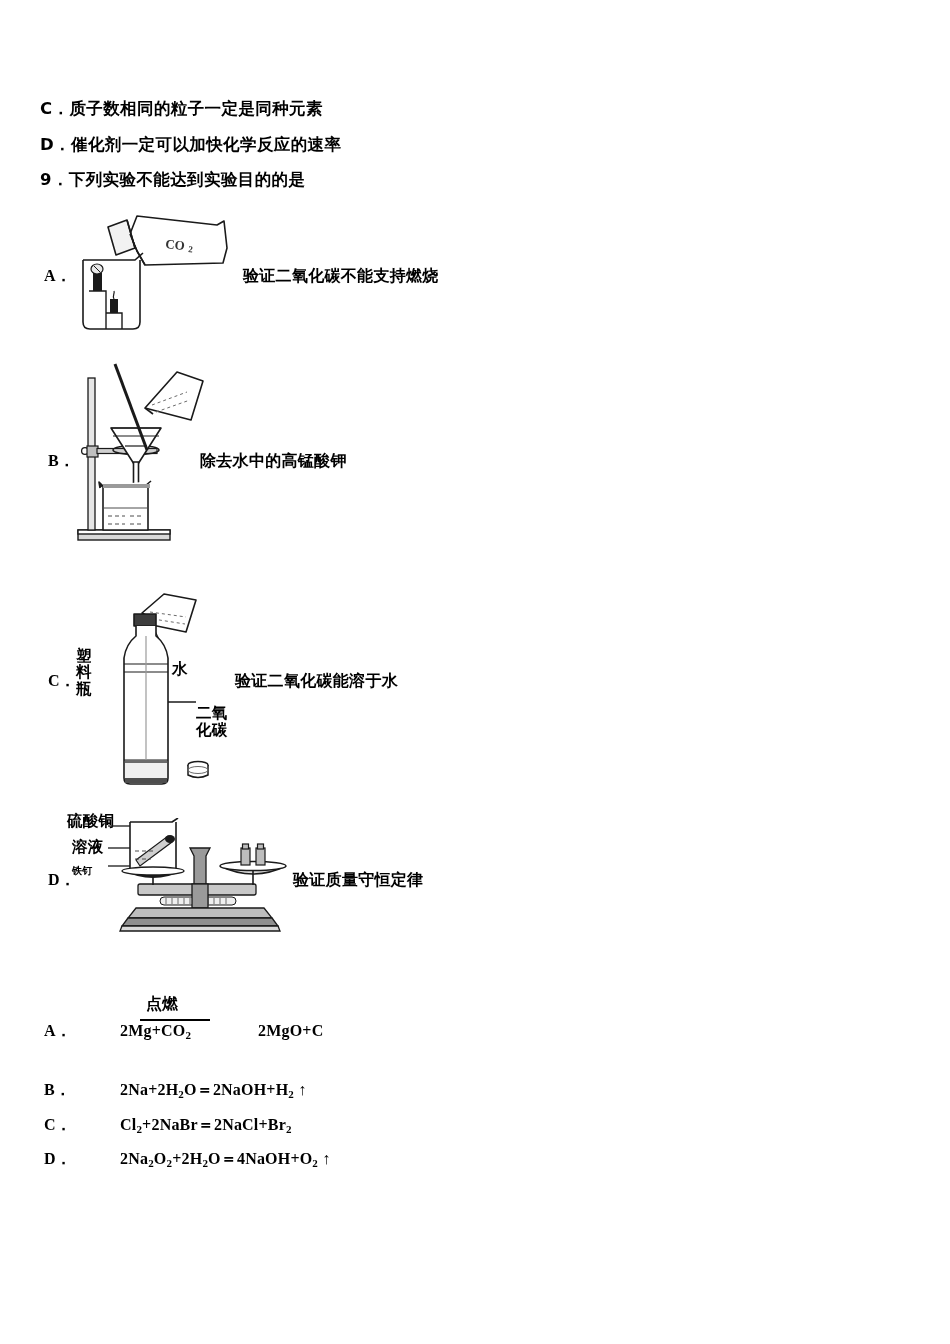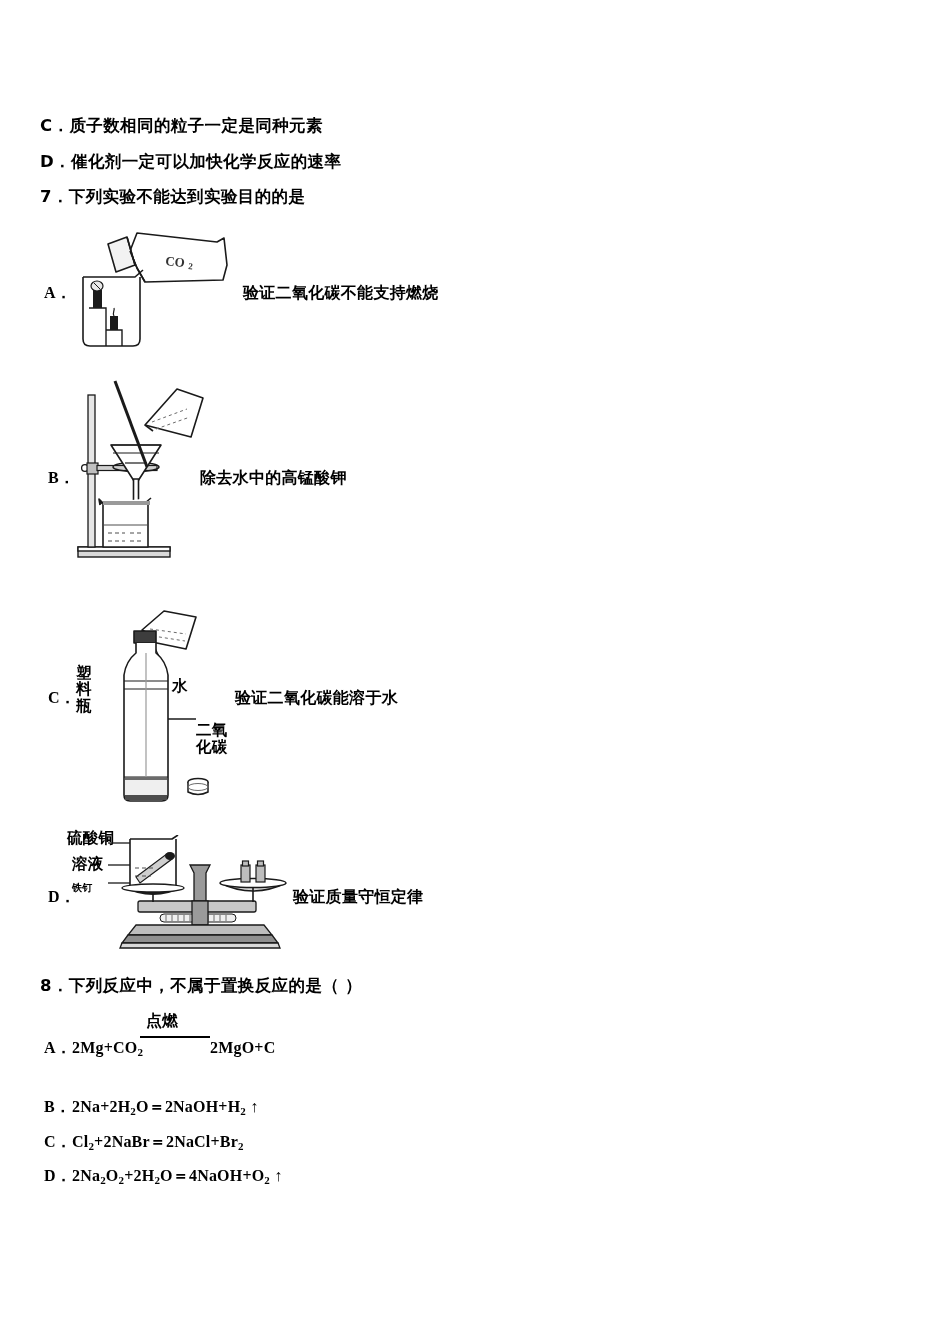--- a/index.html
+++ b/index.html
@@ -10,21 +10,21 @@
   body {
     width: 950px;
     height: 1344px;
     position: relative;
     font-family: "Liberation Serif", serif;
     color: #000000;
     overflow: hidden;
   }
   .page {
     position: absolute;
-    left: 0; top: 17px;
+    left: 0; top: 0;
     width: 950px;
     height: 1200px;
   }
   .txt {
     position: absolute;
     white-space: nowrap;
     line-height: 1;
   }
   
   .stem {
@@ -42,20 +42,21 @@
     font-family: "DejaVu Sans", sans-serif;
     font-weight: bold;
     font-size: 16px;
     letter-spacing: 0.3px;
   }
   .eq {
     font-family: "Liberation Serif", serif;
     font-weight: bold;
     font-size: 16px;
     letter-spacing: 0.2px;
+    margin-left: 48px;
   }
   .eq sub {
     font-size: 11px;
     vertical-align: -0.25em;
   }
   .cond {
     font-family: "DejaVu Sans", sans-serif;
     font-weight: bold;
     font-size: 16px;
   }
@@ -76,21 +77,21 @@
 </style>
 </head>
 <body>
 
 <div class="page">
 
   <div class="txt stem" style="left:40px; top:101px;">C．质子数相同的粒子一定是同种元素</div>
 
   <div class="txt stem" style="left:40px; top:137px;">D．催化剂一定可以加快化学反应的速率</div>
 
-  <div class="txt stem" style="left:40px; top:172px;">7．下列实验不能达到实验目的的是</div>
+  <div class="txt stem" style="left:40px; top:172px;">9．下列实验不能达到实验目的的是</div>
 
   <div class="txt optlabel" style="left:44px; top:268px;">A．</div>
 
   <svg class="difig" style="left:75px; top:203px;" width="170" height="130" viewBox="0 0 170 130">
 
     <g fill="#ffffff" stroke="#1a1a1a" stroke-width="1.6" stroke-linejoin="round">
       <polygon points="55,31 62,13 142,22 149,18 152,45 148,60 70,62 62,48"></polygon>
       <polygon points="33,24 52,17 60,45 41,52" fill="#f2f2f2"></polygon>
       <polyline points="55,31 62,48 70,62" fill="none"></polyline>
       <polyline points="52,17 60,45" fill="none"></polyline>
@@ -304,21 +305,20 @@
 
     <g stroke="#1a1a1a" stroke-width="1.3">
       <polygon points="28,90 156,90 164,100 20,100" fill="#bdbdbd"></polygon>
       <polygon points="20,100 164,100 170,108 14,108" fill="#8f8f8f"></polygon>
       <polygon points="14,108 170,108 172,113 12,113" fill="#d9d9d9"></polygon>
     </g>
   </svg>
 
   <div class="txt desc" style="left:293px; top:872px;">验证质量守恒定律</div>
 
-  <div class="txt stem" style="left:40px; top:961px;">8．下列反应中，不属于置换反应的是（      ）</div>
 
   <div class="txt cond" style="left:146px; top:996px;">点燃</div>
 
   <div class="rxnline" style="left:140px; top:1019px; width:70px;"></div>
 
   <div class="txt optlabel" style="left:44px; top:1023px;">A．</div>
 
   <div class="txt eq" style="left:72px; top:1023px;">2Mg+CO<sub>2</sub></div>
 
   <div class="txt eq" style="left:210px; top:1023px;">2MgO+C</div>

